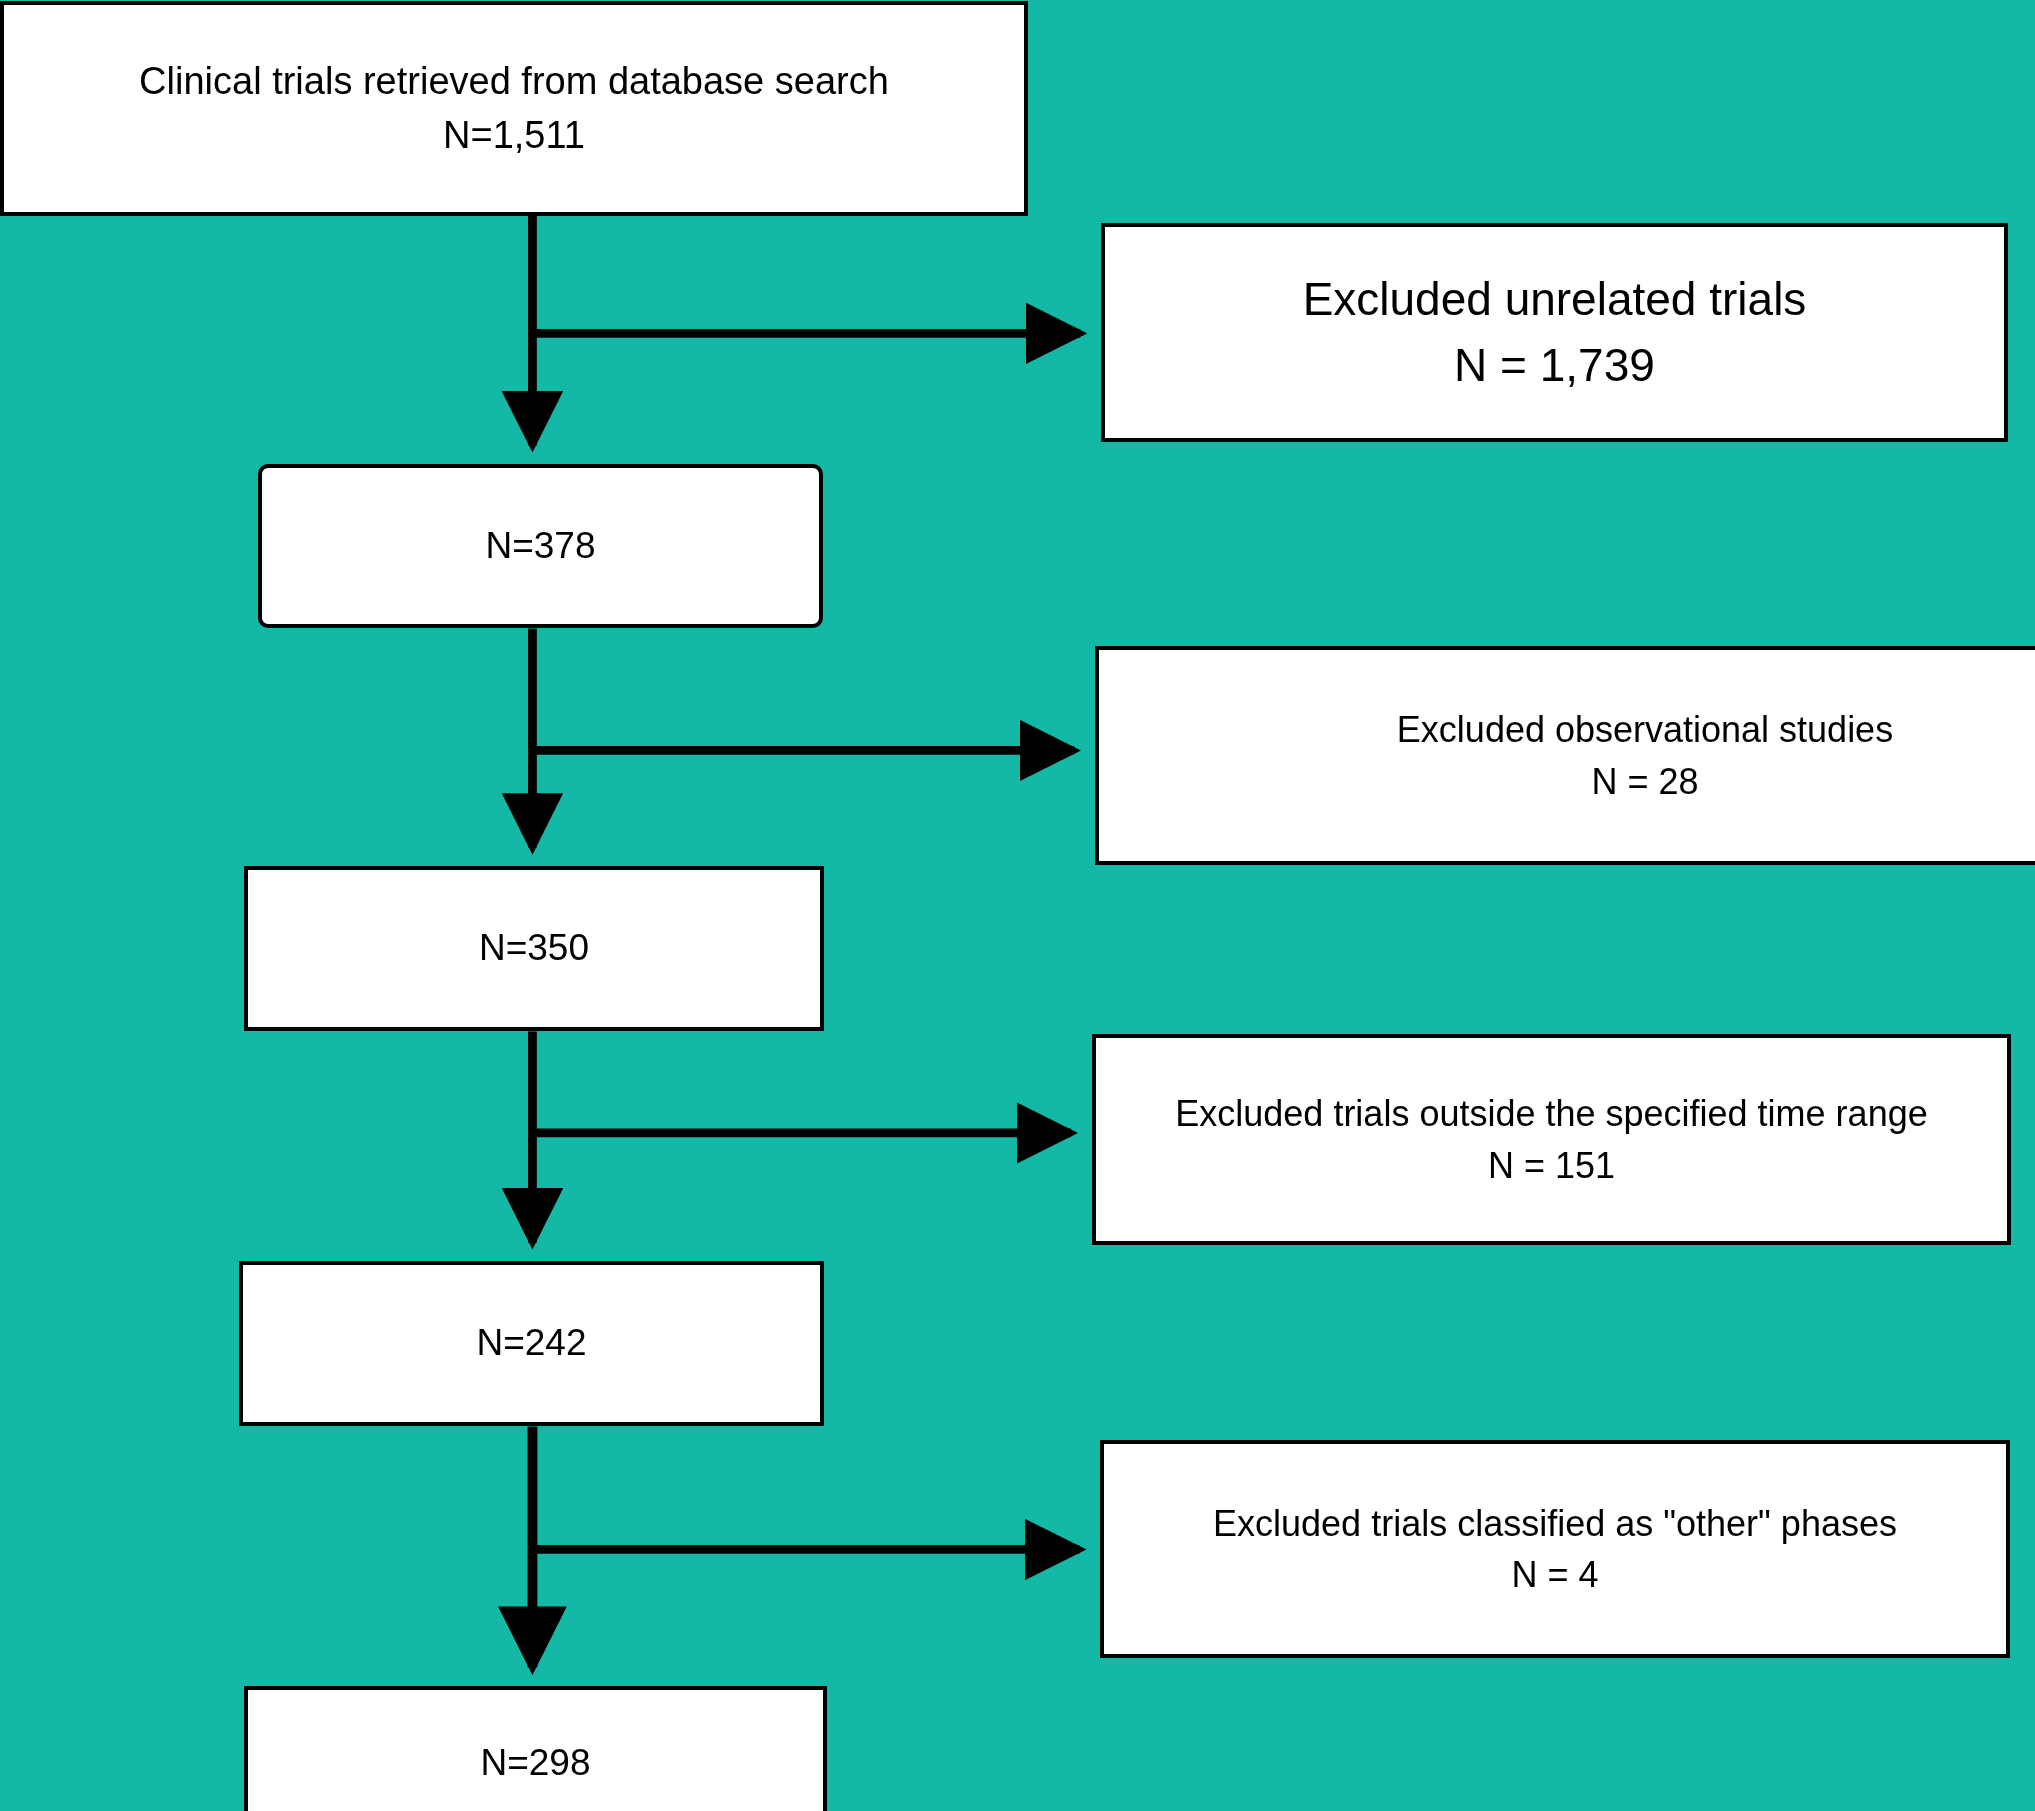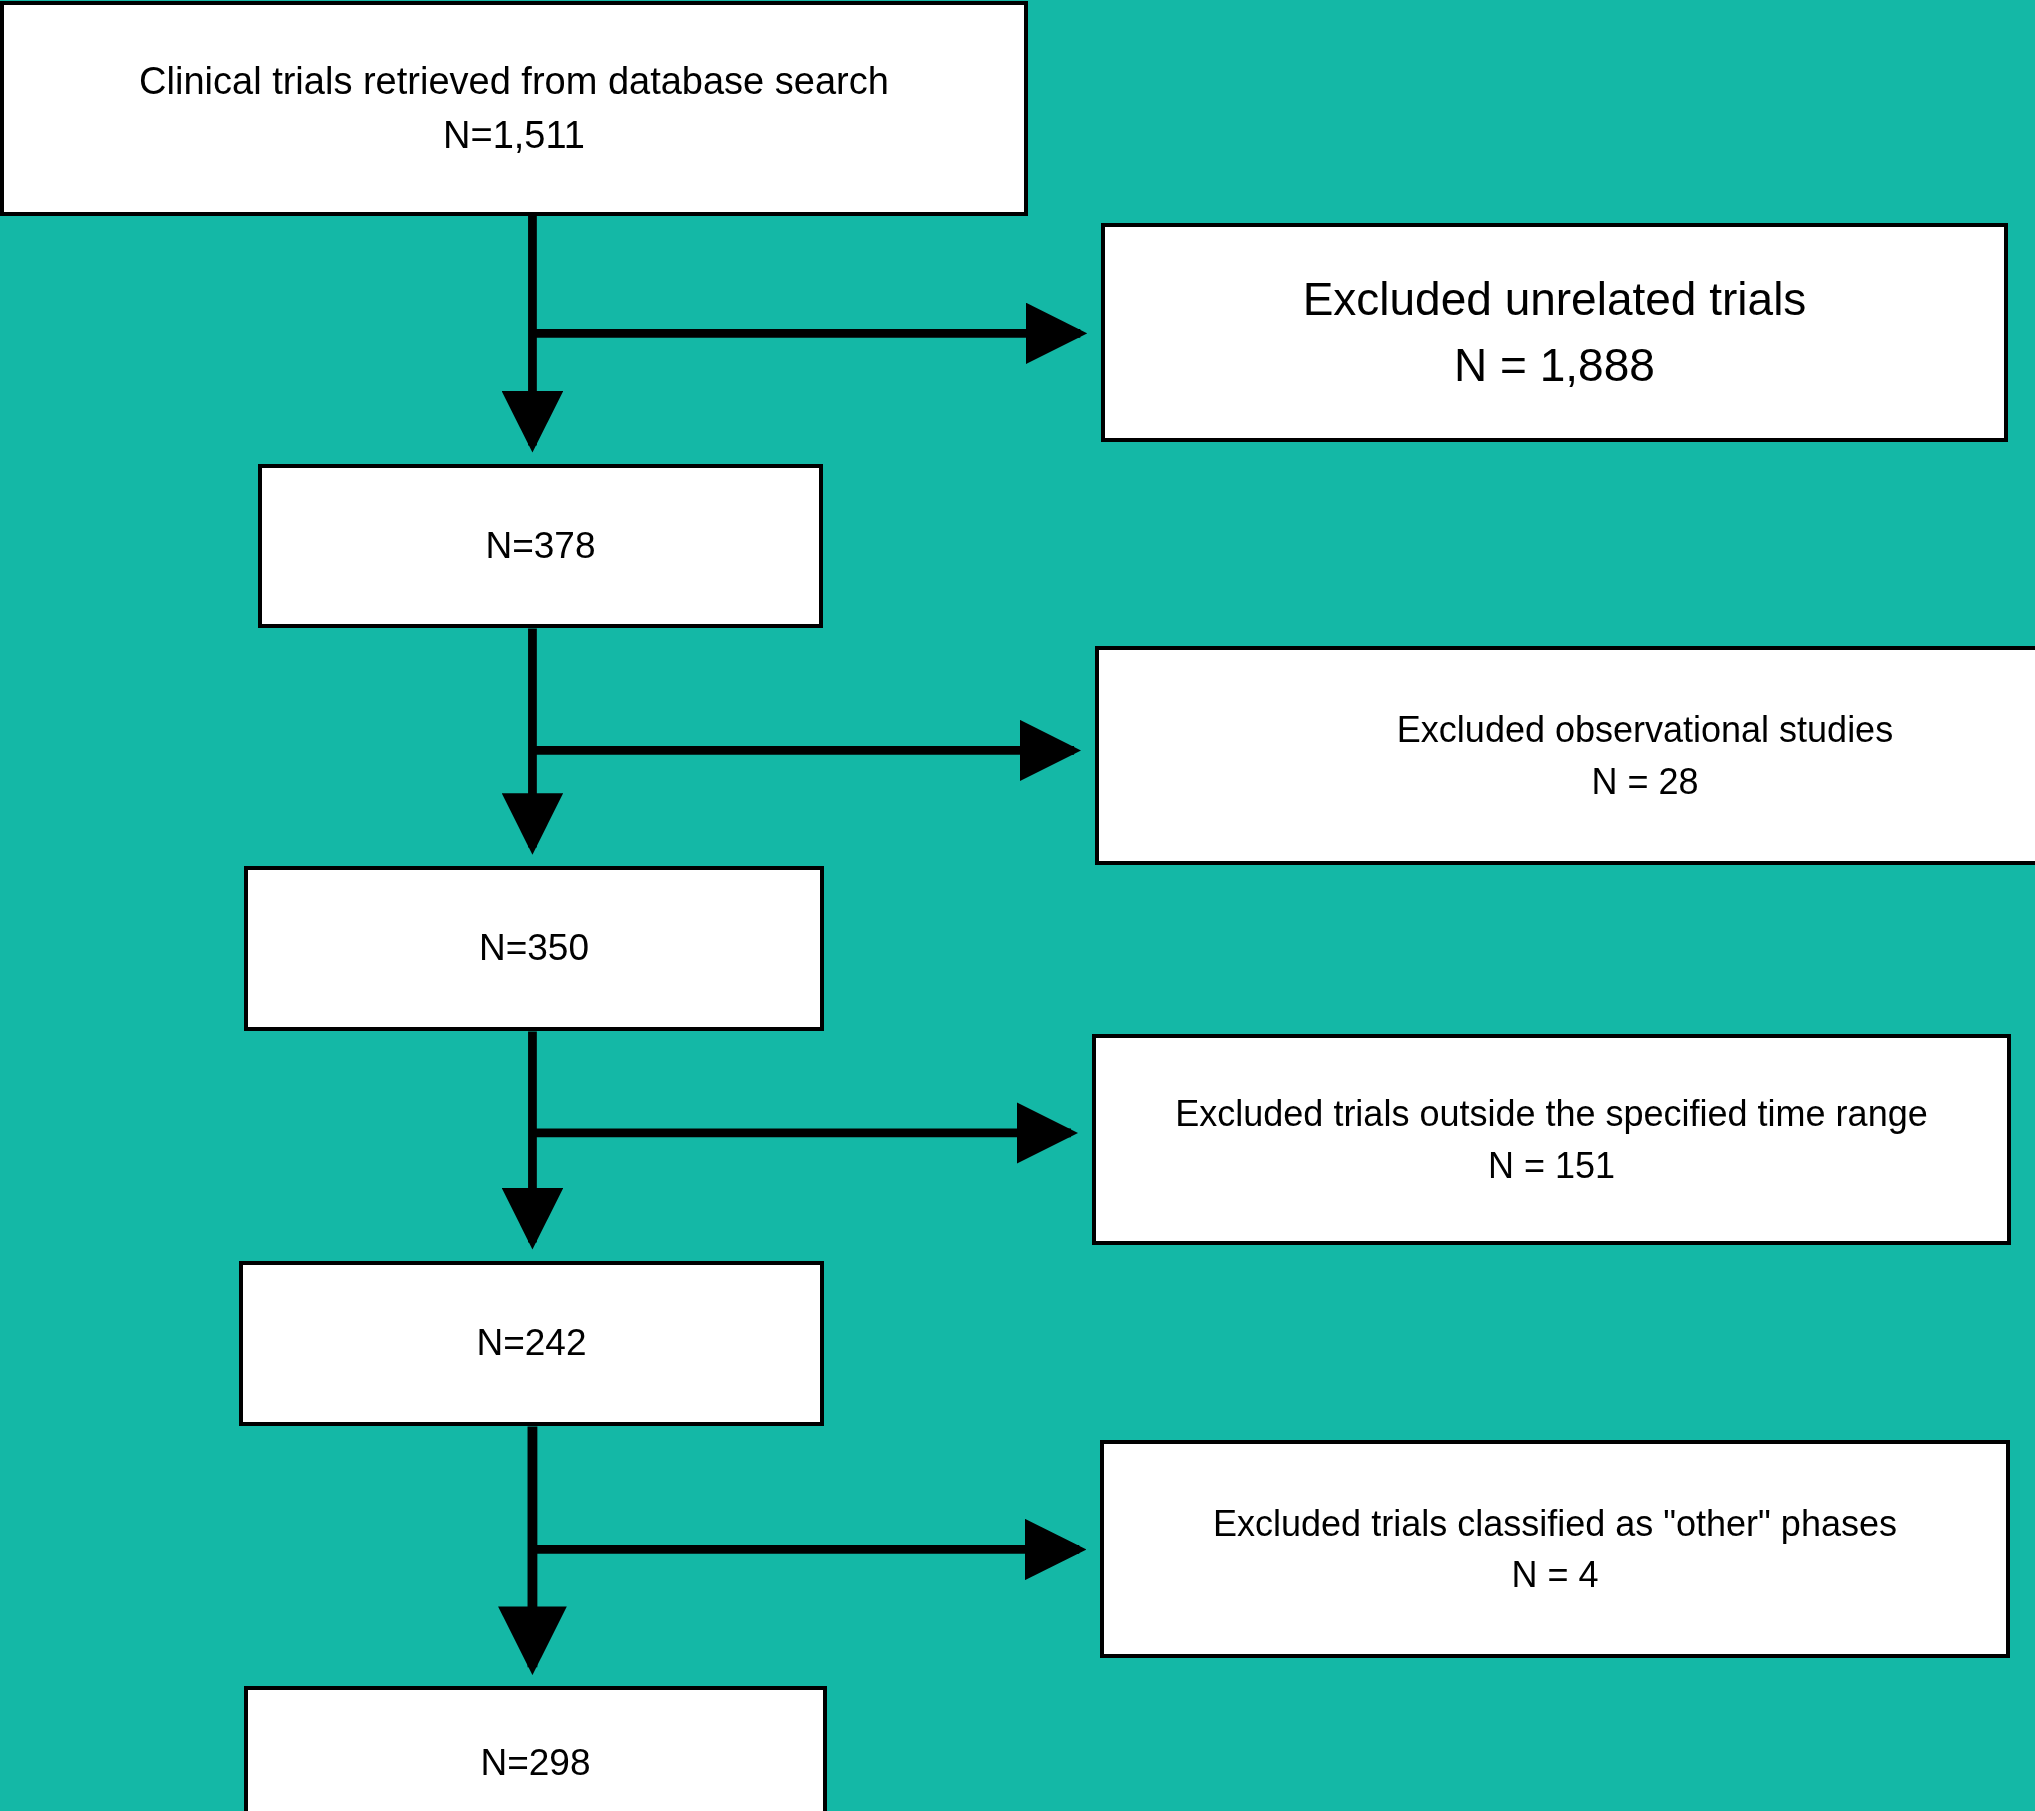--- a/index.html
+++ b/index.html
@@ -41,20 +41,21 @@
     height: 215px;
     font-size: 38px;
   }
   
   #box-n378 {
     left: 258px;
     top: 464px;
     width: 565px;
     height: 164px;
     font-size: 37px;
+    border-radius: 10px;
   }
   #box-n350 {
     left: 244px;
     top: 866px;
     width: 580px;
     height: 165px;
     font-size: 37px;
   }
   #box-n242 {
     left: 239px;
@@ -166,21 +167,21 @@
   <div class="flow-box" id="box-n242">
     <span class="line">N=242</span>
   </div>
 
   <div class="flow-box" id="box-n238">
     <span class="line">N=298</span>
   </div>
 
   <div class="flow-box" id="box-excl-unrelated">
     <span class="line">Excluded unrelated trials</span>
-    <span class="line">N = 1,888</span>
+    <span class="line">N = 1,739</span>
   </div>
 
   <div class="flow-box" id="box-excl-observational">
     <span class="line">Excluded observational studies</span>
     <span class="line">N = 28</span>
   </div>
 
   <div class="flow-box" id="box-excl-timerange">
     <span class="line">Excluded trials outside the specified time range</span>
     <span class="line">N = 151</span>

